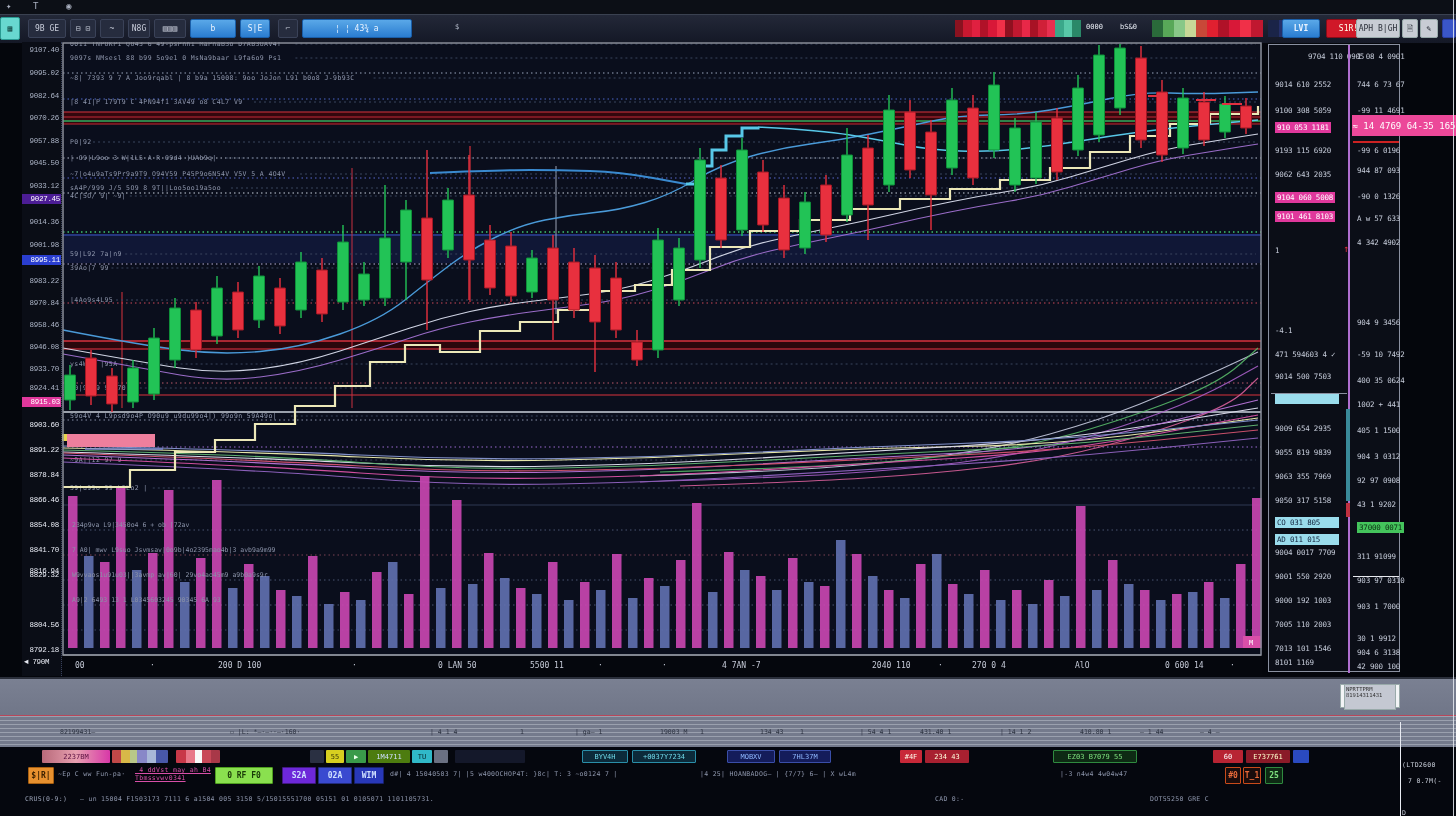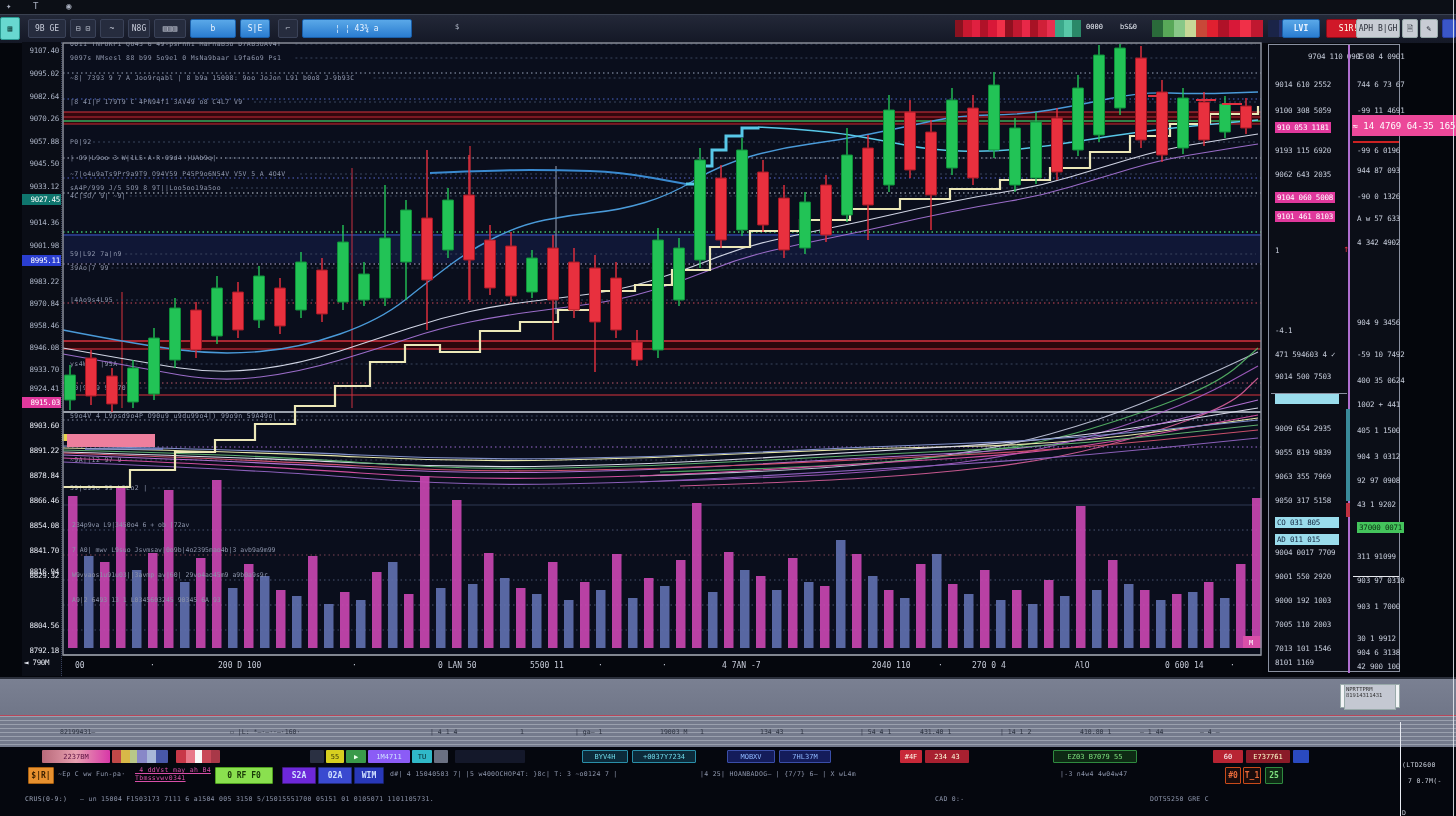--- a/index.html
+++ b/index.html
@@ -11,22 +11,22 @@
   .tsicon{position:absolute;top:1px;font-size:9px;color:#aab0c0;}
   
   #toolbar{left:0;top:14px;width:1456px;height:28px;background:linear-gradient(#232838,#141826);border-top:1px solid #3a4150;border-bottom:1px solid #05070c;}
   .tbchip{position:absolute;top:4px;height:19px;border-radius:2px;font-size:8px;color:#c8cdda;
      display:flex;align-items:center;justify-content:center;background:#262c3e;border:1px solid #3a4258;box-sizing:border-box;overflow:hidden;white-space:nowrap;}
   .tbblue{background:linear-gradient(#5aa8e8,#2a7cd0);border-color:#1a5ea8;color:#eaf4ff;}
   .tbseg{position:absolute;top:5px;height:17px;}
   .tbtxt{position:absolute;top:8px;font-size:7px;color:#b8bfce;white-space:nowrap;}
   
   #left-axis{left:22px;top:42px;width:40px;height:634px;background:#0a0d16;border-right:1px dotted #38405a;box-sizing:border-box;}
-  .lax{position:absolute;left:0;width:37px;text-align:right;font-size:7.5px;color:#aab2c4;letter-spacing:-0.3px;}
-  .lax.hl-red{background:#0f766e;color:#fff;padding:1px 1px;}
+  .lax{position:absolute;left:0;width:37px;text-align:right;font-size:7.5px;color:#aab2c4;letter-spacing:-0.3px;font-family:Liberation Mono, monospace;}
+  .lax.hl-red{background:#4c1d95;color:#fff;padding:1px 1px;}
   .lax.hl-blue{background:#2a3ed0;color:#fff;padding:1px 1px;}
   .lax.hl-pink{background:#e0389c;color:#fff;padding:1px 1px;}
   .lax.wt{color:#e6e9f2;}
   
   #sidebar{left:1268px;top:44px;width:132px;height:628px;background:#0b0e17;border:1px solid #8a90a0;box-sizing:border-box;}
   .srow{position:absolute;font-size:7.5px;color:#c6ccda;white-space:nowrap;letter-spacing:-0.2px;}
   .srow.hl-pink{background:#e0389c;color:#fff;padding:1px 2px;}
   .srow.hl-cyan{background:#9adcec;color:#10203a;padding:1px 2px;min-width:60px;min-height:8px;}
   .srow.hl-green{background:#44c45c;color:#0a2a10;padding:1px 2px;}
   #cur-tag{left:1352px;top:115px;width:104px;height:21px;background:#ec4899;color:#fff;font-size:9px;
@@ -539,21 +539,21 @@
   </div>
 
   <div class="abs" id="bottombar">
     <div id="chips-row">
         <div class="chip" style="left: 42px; top: 3px; width: 68px; height: 13px; background: linear-gradient(90deg, rgb(184, 106, 122), rgb(232, 160, 176), rgb(216, 56, 168)); color: rgb(90, 16, 64); border: none;">2237BM</div>
         <div class="chip" style="left: 112px; top: 3px; width: 56px; height: 13px; background: linear-gradient(90deg, rgb(192, 72, 72) 0px, rgb(192, 72, 72) 16%, rgb(216, 184, 72) 16%, rgb(216, 184, 72) 32%, rgb(184, 200, 136) 32%, rgb(184, 200, 136) 44%, rgb(136, 136, 200) 44%, rgb(136, 136, 200) 62%, rgb(168, 184, 216) 62%, rgb(168, 184, 216) 78%, rgb(72, 88, 168) 78%); color: rgb(255, 255, 255); border: none;"></div>
         <div class="chip" style="left: 176px; top: 3px; width: 44px; height: 13px; background: linear-gradient(90deg, rgb(200, 56, 72) 0px, rgb(200, 56, 72) 22%, rgb(232, 120, 136) 22%, rgb(232, 120, 136) 44%, rgb(248, 248, 248) 44%, rgb(248, 248, 248) 58%, rgb(200, 72, 88) 58%, rgb(200, 72, 88) 80%, rgb(168, 56, 72) 80%); color: rgb(255, 255, 255); border: none;"></div>
         <div class="chip" style="left: 310px; top: 3px; width: 14px; height: 13px; background: rgb(42, 48, 66); color: rgb(204, 204, 204); border: none;"></div>
         <div class="chip" style="left: 326px; top: 3px; width: 18px; height: 13px; background: rgb(216, 208, 32); color: rgb(58, 58, 8); border: none;">55</div>
         <div class="chip" style="left: 346px; top: 3px; width: 20px; height: 13px; background: rgb(58, 154, 74); color: rgb(234, 255, 234); border: none;">▶</div>
-        <div class="chip" style="left: 368px; top: 3px; width: 42px; height: 13px; background: #8b5cf6; color: rgb(207, 224, 255); border: none;">1M4711</div>
+        <div class="chip" style="left: 368px; top: 3px; width: 42px; height: 13px; background: #4d7c0f; color: rgb(207, 224, 255); border: none;">1M4711</div>
         <div class="chip" style="left: 412px; top: 3px; width: 20px; height: 13px; background: rgb(48, 184, 200); color: rgb(6, 40, 46); border: none;">TU</div>
         <div class="chip" style="left: 434px; top: 3px; width: 14px; height: 13px; background: rgb(106, 112, 130); color: rgb(221, 221, 221); border: none;"></div>
         <div class="chip" style="left: 455px; top: 3px; width: 70px; height: 13px; background: rgb(20, 24, 42); color: rgb(136, 136, 136); border: none;"></div>
         <div class="chip" style="left: 582px; top: 3px; width: 46px; height: 13px; background: rgb(12, 42, 58); color: rgb(111, 216, 232); border: 1px solid rgb(42, 142, 168);">BYV4H</div>
         <div class="chip" style="left: 632px; top: 3px; width: 64px; height: 13px; background: rgb(12, 42, 58); color: rgb(111, 216, 232); border: 1px solid rgb(42, 142, 168);">+0037Y7234</div>
         <div class="chip" style="left: 727px; top: 3px; width: 48px; height: 13px; background: rgb(20, 28, 90); color: rgb(143, 184, 255); border: 1px solid rgb(58, 78, 168);">MOBXV</div>
         <div class="chip" style="left: 779px; top: 3px; width: 52px; height: 13px; background: rgb(20, 28, 90); color: rgb(143, 184, 255); border: 1px solid rgb(58, 78, 168);">7HL37M</div>
         <div class="chip" style="left: 900px; top: 3px; width: 22px; height: 13px; background: rgb(200, 40, 56); color: rgb(255, 255, 238); border: none;">#4F</div>
         <div class="chip" style="left: 925px; top: 3px; width: 44px; height: 13px; background: rgb(168, 32, 48); color: rgb(255, 255, 221); border: none;">234 43</div>
         <div class="chip" style="left: 1053px; top: 3px; width: 84px; height: 13px; background: rgb(14, 42, 20); color: rgb(126, 224, 126); border: 1px solid rgb(47, 138, 63);">EZ03 B7079 55</div>

